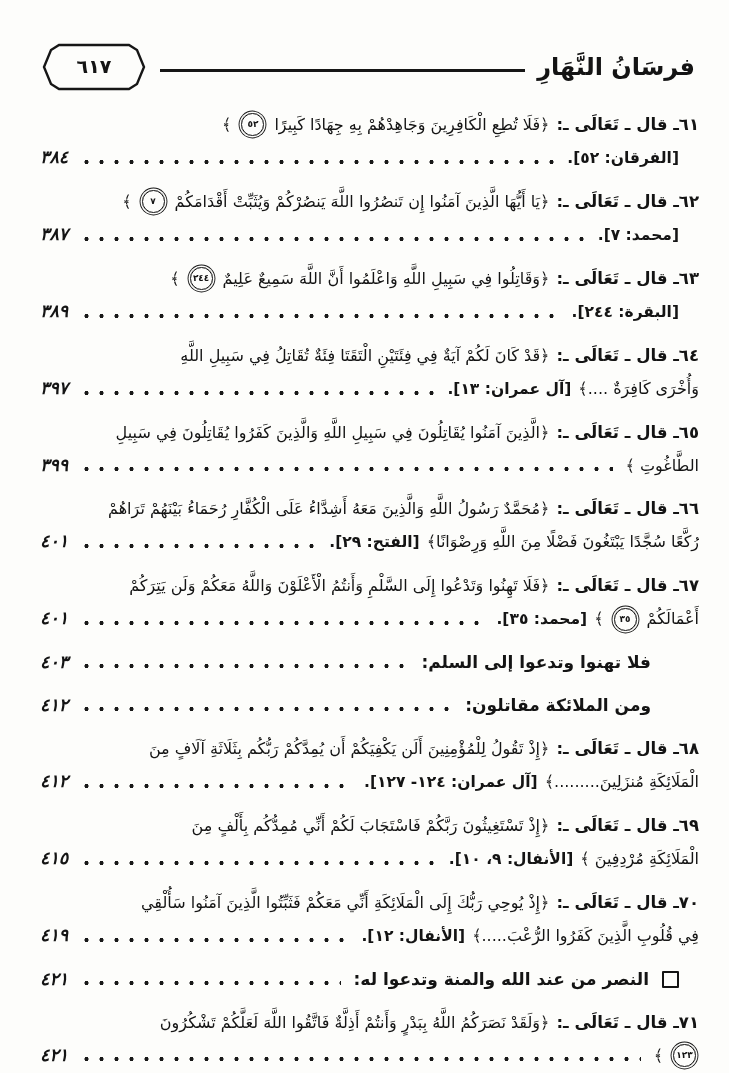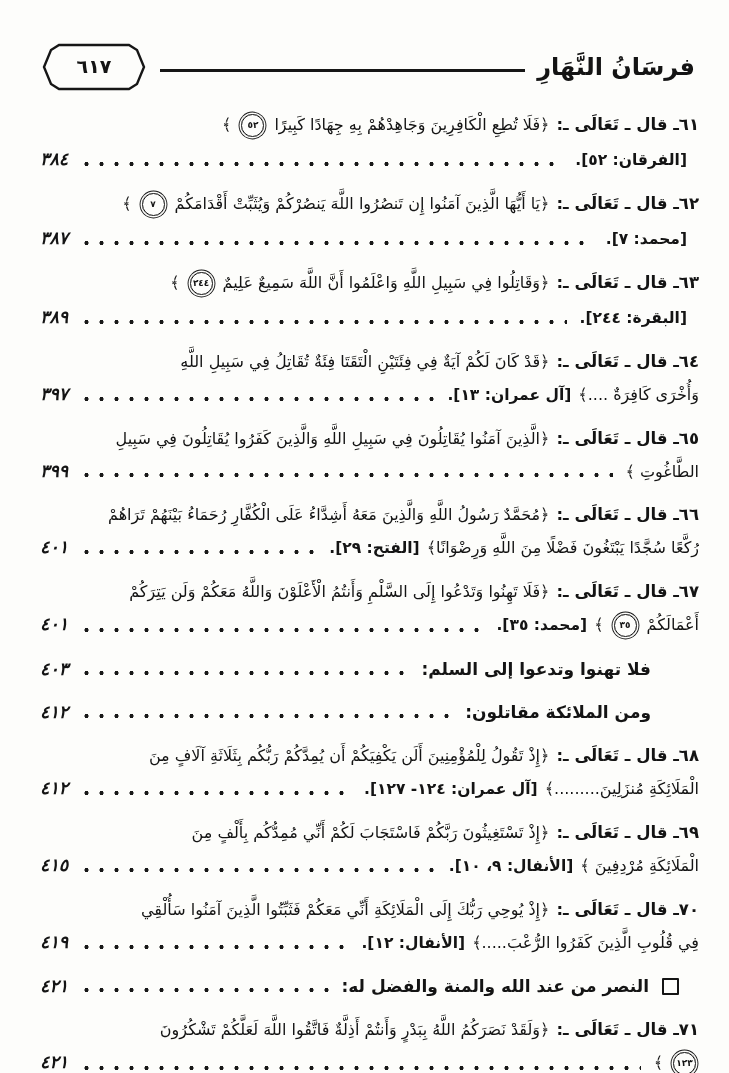--- a/index.html
+++ b/index.html
@@ -45,28 +45,28 @@
   .content{padding:16px 30px 0 40px;}
   .entry{margin-bottom:10px;}
   .line{
     display:flex;align-items:baseline;gap:7px;
     line-height:33px;font-size:16px;
     overflow:hidden;white-space:nowrap;
   }
   .head{font-weight:700;font-size:16.5px;flex:0 0 auto;}
   .verse{flex:0 1 auto;}
   .ref{font-weight:700;font-size:15.5px;flex:0 0 auto;}
-  .last .ref:first-child{margin-right:12px;}
+  .last .ref:first-child{margin-right:20px;}
   .ayah{
     display:inline-flex;align-items:center;justify-content:center;
     width:21px;height:21px;flex:0 0 auto;
     border:1.3px solid #141414;border-radius:50%;
     box-shadow:0 0 0 1.5px #fdfdfb, 0 0 0 2.4px #141414;
     font-size:9px;font-weight:700;
-    align-self:center;margin:6px 3px;
+    align-self:center;margin:0 3px;
     letter-spacing:-0.5px;
   }
   .leader{
     flex:1 1 auto;min-width:12px;height:6px;
     align-self:flex-end;margin:0 6px 10px 4px;
     background-image:radial-gradient(circle,#181818 1.8px,transparent 2.3px);
     background-size:15px 6px;background-repeat:repeat-x;
     background-position:left center;
   }
   .pg{font-weight:700;font-size:17.5px;flex:0 0 auto;font-style:italic;}
@@ -260,21 +260,21 @@
 
         <span class="ref">[الأنفال: ١٢].</span>
         <span class="leader"></span>
         <span class="pg">٤١٩</span>
       </div>
     </div>
 
     <div class="entry bullet-row">
       <div class="line last">
         <span class="sq"></span>
-        <span class="subtext">النصر من عند الله والمنة والفضل له:</span>
+        <span class="subtext">النصر من عند الله والمنة وتدعوا له:</span>
         <span class="leader"></span>
         <span class="pg">٤٢١</span>
       </div>
     </div>
 
     <div class="entry">
       <div class="line">
         <span class="head">٧١ـ قال ـ تَعَالَى ـ:</span>
         <span class="verse">﴿وَلَقَدْ نَصَرَكُمُ اللَّهُ بِبَدْرٍ وَأَنتُمْ أَذِلَّةٌ فَاتَّقُوا اللَّهَ لَعَلَّكُمْ تَشْكُرُونَ</span>
 

